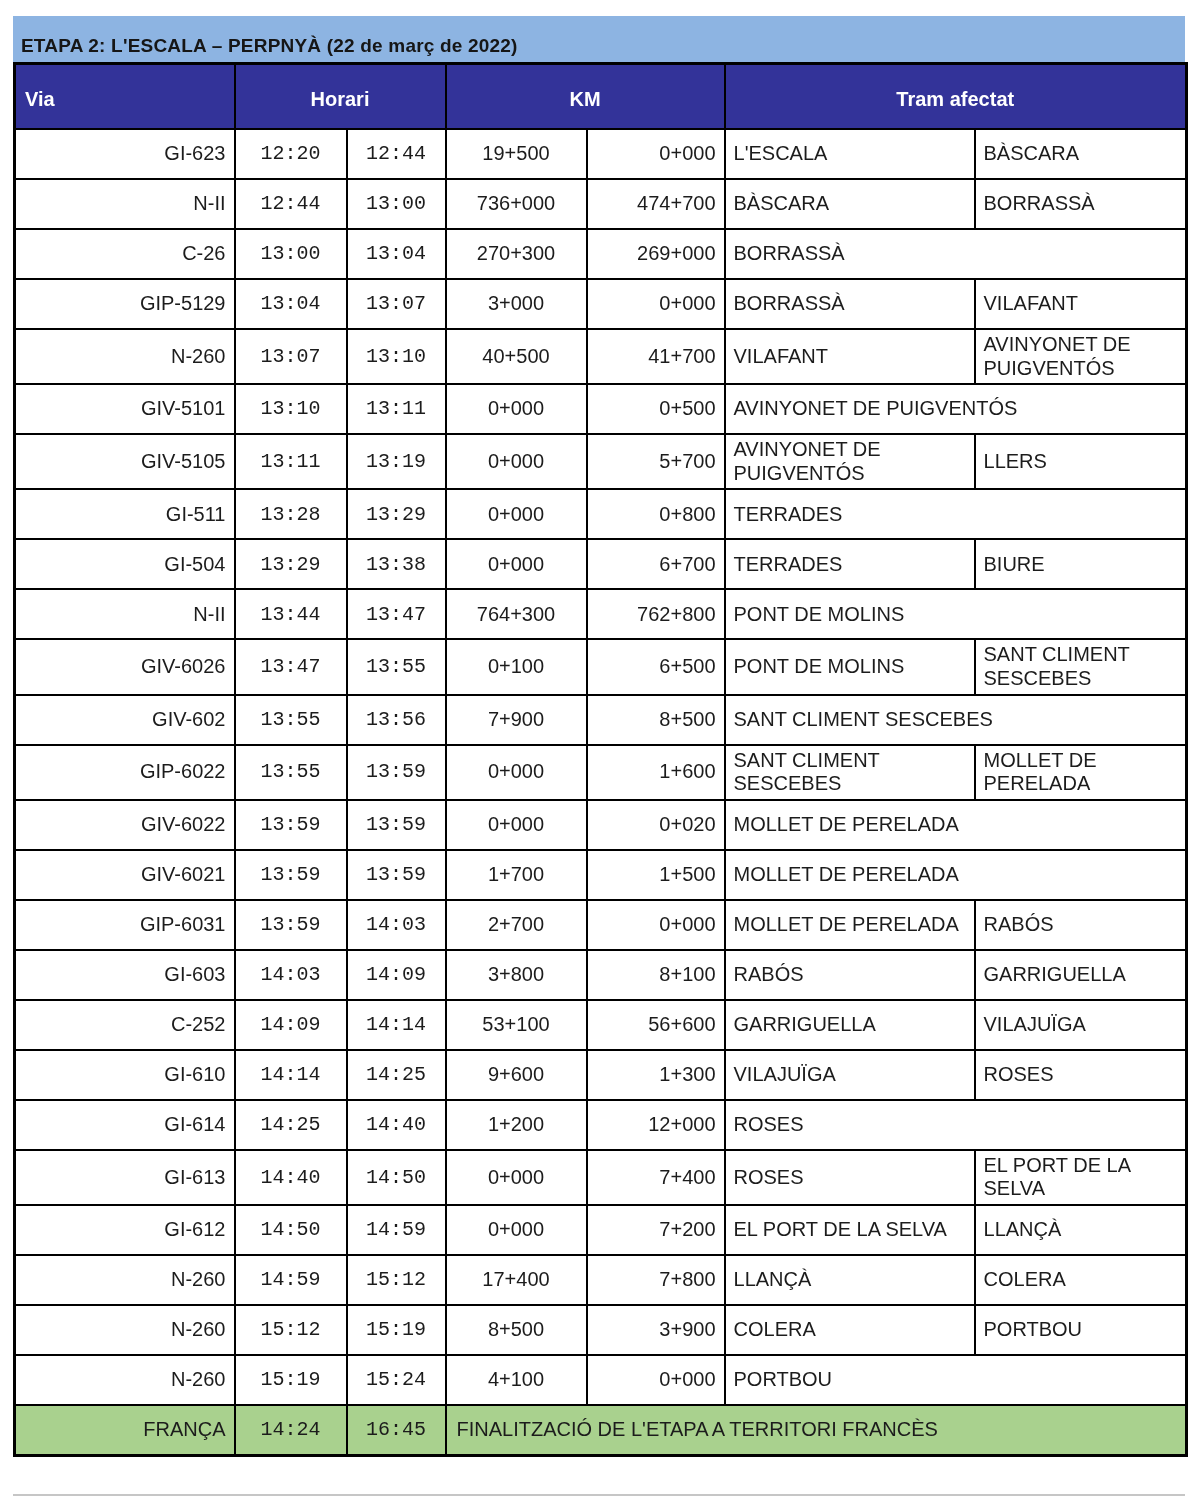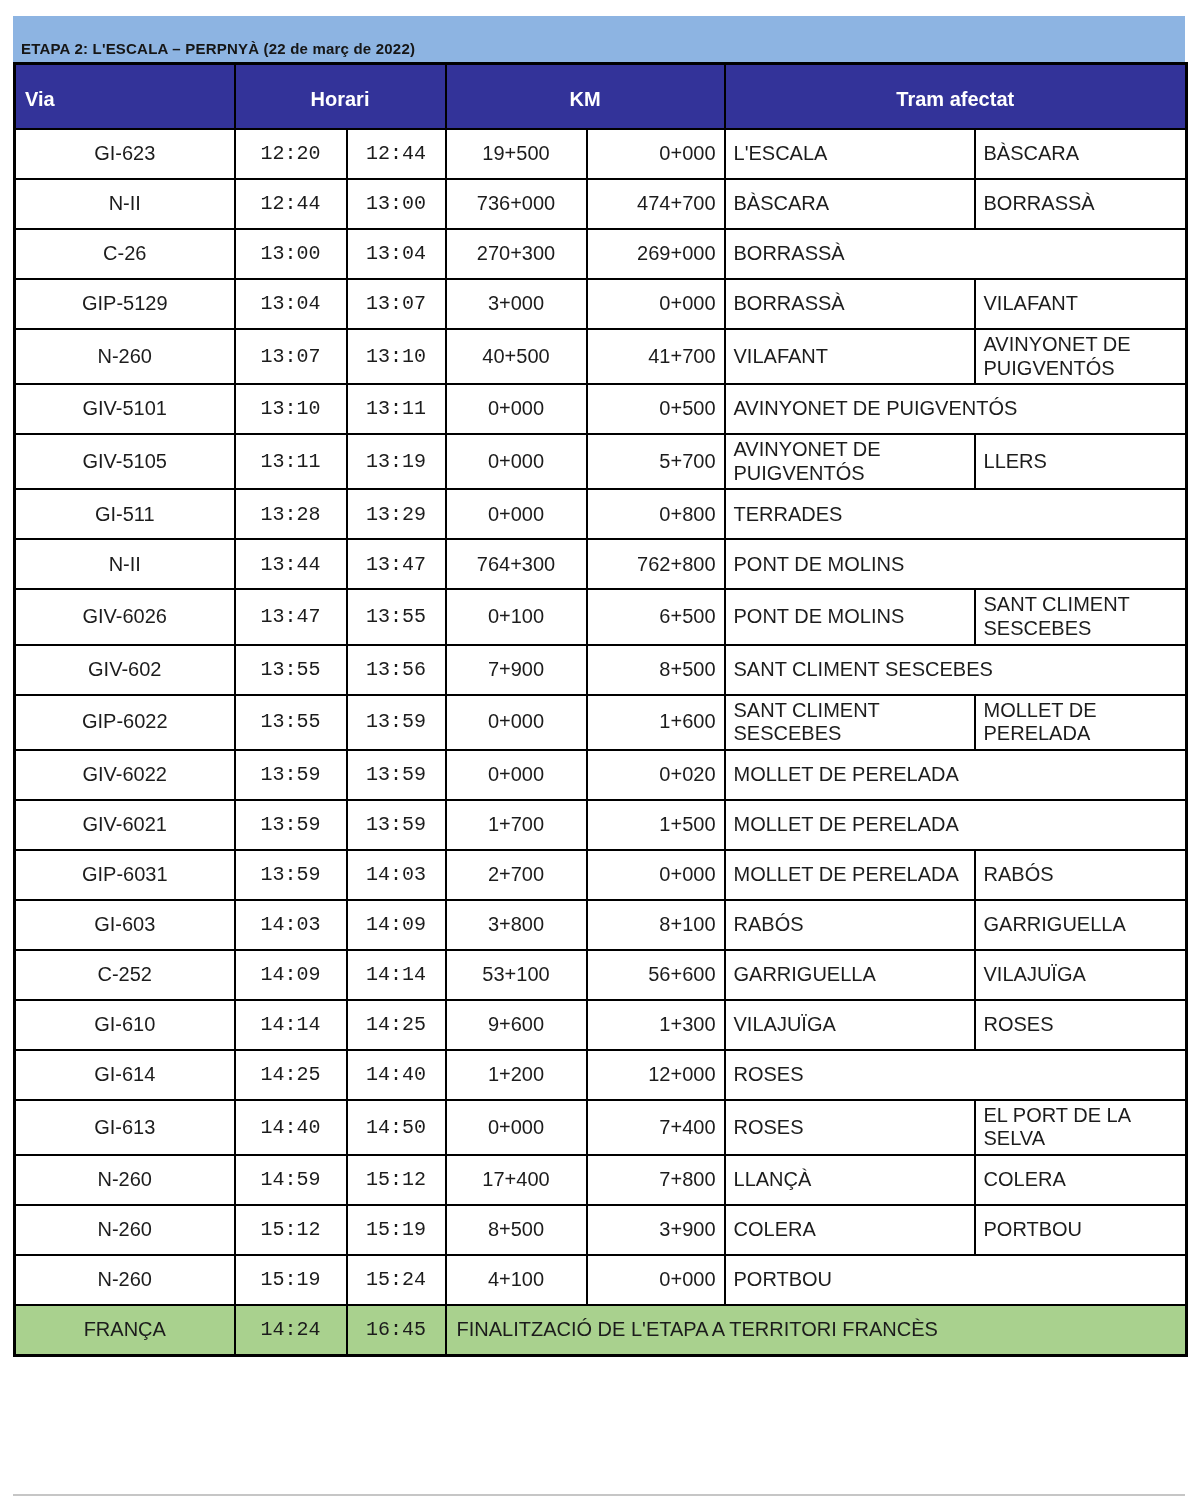--- a/index.html
+++ b/index.html
@@ -20,21 +20,21 @@
   }
   .title-bar {
     background: var(--title-bg, #8DB4E2);
     height: 46px;
     display: flex;
     align-items: flex-end;
     padding: 0 0 5px 8px;
     box-sizing: border-box;
   }
   .title-bar span {
-    font-size: 15px;
+    font-size: 19px;
     font-weight: bold;
     color: var(--title-text, #161616);
     letter-spacing: 0.2px;
     white-space: nowrap;
   }
   table.grid {
     border-collapse: collapse;
     table-layout: fixed;
     width: 1172px;
     border: 3px solid var(--border, #000);
@@ -53,21 +53,21 @@
     padding: 0 0 17px 0;
     text-align: center;
   }
   table.grid th.via-h { text-align: left; padding-left: 9px; }
   table.grid td {
     height: 42px;
     vertical-align: middle;
     padding: 3px 8px;
     line-height: 1.18;
   }
-  td.via  { text-align: center; padding-left: 9px; }
+  td.via  { text-align: right; padding-left: 9px; }
   td.time { text-align: center; font-family: Liberation Mono, monospace; }
   td.km   { text-align: center; padding-right: 9px; }
   td.km2  { text-align: right; padding-right: 5px; }
   td.tram { text-align: left; padding-left: 9px; padding-right: 24px; }
   tr.footer-row td {
     background: var(--footer-bg, #A9D18E);
     font-size: 20px;
   }
   tr.footer-row td.note { text-align: left; padding-left: 10px; padding-right: 8px; }
   .bottom-rule {
@@ -169,20 +169,29 @@
           </tr>
           <tr>
             <td class="via">GI-511</td>
             <td class="time">13:28</td>
             <td class="time">13:29</td>
             <td class="km">0+000</td>
             <td class="km km2">0+800</td>
             <td class="tram" colspan="2">TERRADES</td>
           </tr>
           <tr>
+            <td class="via">GI-504</td>
+            <td class="time">13:29</td>
+            <td class="time">13:38</td>
+            <td class="km">0+000</td>
+            <td class="km km2">6+700</td>
+            <td class="tram">TERRADES</td>
+            <td class="tram">BIURE</td>
+          </tr>
+          <tr>
             <td class="via">N-II</td>
             <td class="time">13:44</td>
             <td class="time">13:47</td>
             <td class="km">764+300</td>
             <td class="km km2">762+800</td>
             <td class="tram" colspan="2">PONT DE MOLINS</td>
           </tr>
           <tr>
             <td class="via">GIV-6026</td>
             <td class="time">13:47</td>
@@ -272,20 +281,29 @@
           <tr>
             <td class="via">GI-613</td>
             <td class="time">14:40</td>
             <td class="time">14:50</td>
             <td class="km">0+000</td>
             <td class="km km2">7+400</td>
             <td class="tram">ROSES</td>
             <td class="tram">EL PORT DE LA SELVA</td>
           </tr>
           <tr>
+            <td class="via">GI-612</td>
+            <td class="time">14:50</td>
+            <td class="time">14:59</td>
+            <td class="km">0+000</td>
+            <td class="km km2">7+200</td>
+            <td class="tram">EL PORT DE LA SELVA</td>
+            <td class="tram">LLANÇÀ</td>
+          </tr>
+          <tr>
             <td class="via">N-260</td>
             <td class="time">14:59</td>
             <td class="time">15:12</td>
             <td class="km">17+400</td>
             <td class="km km2">7+800</td>
             <td class="tram">LLANÇÀ</td>
             <td class="tram">COLERA</td>
           </tr>
           <tr>
             <td class="via">N-260</td>

